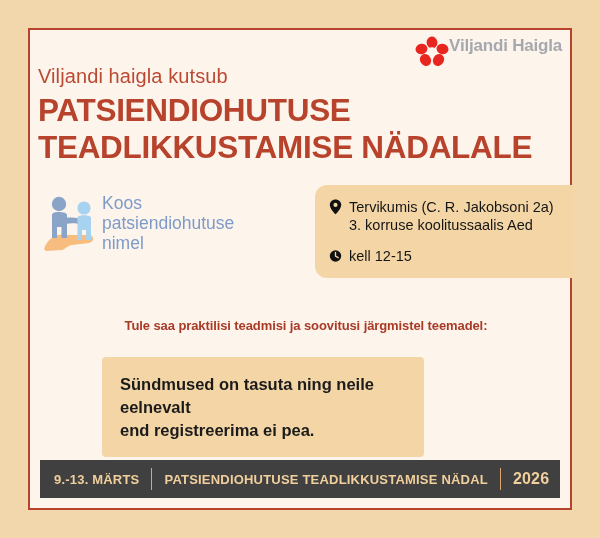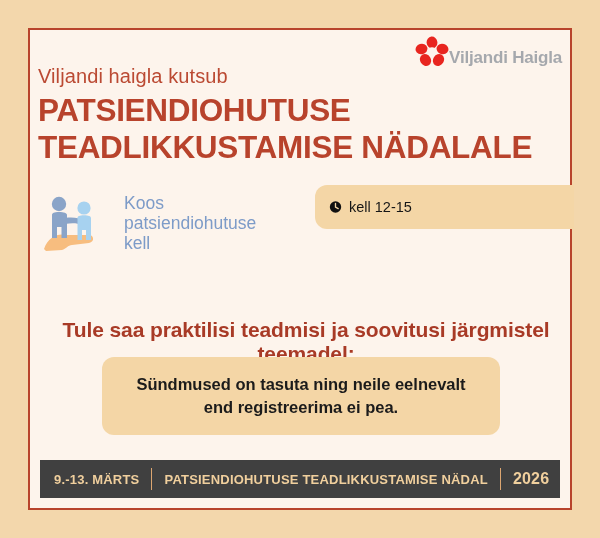--- a/index.html
+++ b/index.html
@@ -31,21 +31,21 @@
     position: relative;
     padding: 0;
   }
 
   
   .brand {
     position: absolute;
     right: 8px;
     top: 6px;
     display: flex;
-    align-items: flex-end;
+    align-items: flex-start;
   }
   .brand-mark {
     width: 34px;
     height: 32px;
     display: block;
   }
   .brand-name {
     font-size: 17px;
     font-weight: bold;
     color: #a5a8ad;
@@ -86,21 +86,21 @@
     width: 540px;
     height: 105px;
   }
 
   .campaign {
     position: absolute;
     left: 12px;
     top: 8px;
     display: flex;
     align-items: center;
-    gap: 22px;
+    gap: 0;
   }
   .campaign-mark { width: 60px; height: 62px; display:block; }
   .campaign-text {
     font-size: 17.5px;
     color: #7d9bc8;
     line-height: 1.14;
     white-space: nowrap;
   }
   .campaign-text span { display: block; }
 
@@ -132,36 +132,36 @@
   }
   .info-lines span { display: block; white-space: nowrap; }
 
   
   .promo-head {
     position: absolute;
     left: 0;
     top: 288px;
     width: 552px;
     text-align: center;
-    font-size: 21px;
+    font-size: 13px;
     font-weight: bold;
     color: #a83a26;
     letter-spacing: -0.1px;
   }
 
   .notebox {
     position: absolute;
     left: 72px;
     top: 327px;
-    width: 398px;
+    width: 322px;
     box-sizing: border-box;
     background: #f4d6a6;
-    border-radius: 12px;
+    border-radius: 4px;
     padding: 16px 18px;
-    text-align: center;
+    text-align: left;
   }
   .notebox-text {
     font-size: 16.5px;
     font-weight: bold;
     color: #1b1b1b;
     line-height: 1.38;
   }
   .notebox-text span { display: block; }
 
   
@@ -246,26 +246,36 @@
         <path d="M10 22 C10 20 12 19 17 19 C22 19 25 20 25 22 L25 45 L19.5 45 L19.5 34 L15 34 L15 45 L10 45 Z" fill="#8aa4c8"></path>
 
         <path d="M23 25 C31 24 37 25 42 27 L40 32 C35 30 30 30 23 31 Z" fill="#8aa4c8"></path>
 
         <circle cx="42" cy="15" r="6.6" fill="#a7d2f0"></circle>
         <path d="M35.5 25 C35.5 23.2 37.5 22.2 42 22.2 C46.5 22.2 49 23.2 49 25 L49 47 L44 47 L44 37 L40 37 L40 47 L35.5 47 Z" fill="#a7d2f0"></path>
       </svg>
       <div class="campaign-text">
         <span>Koos</span>
         <span>patsiendiohutuse</span>
-        <span>kell</span>
+        <span>nimel</span>
       </div>
     </div>
 
     <div class="infobox">
 
+      <div class="info-row">
+        <svg class="info-ico" viewBox="0 0 13 16">
+          <path d="M6.5 0.6 C3.2 0.6 0.8 3.0 0.8 6.1 C0.8 10.0 6.5 15.4 6.5 15.4 C6.5 15.4 12.2 10.0 12.2 6.1 C12.2 3.0 9.8 0.6 6.5 0.6 Z" fill="#111111"></path>
+          <circle cx="6.5" cy="5.9" r="2.05" fill="#f4d6a6"></circle>
+        </svg>
+        <div class="info-lines">
+          <span>Tervikumis (C. R. Jakobsoni 2a)</span>
+          <span>3. korruse koolitussaalis Aed</span>
+        </div>
+      </div>
 
       <div class="info-row">
         <svg class="info-ico" viewBox="0 0 13 16">
           <circle cx="6.5" cy="8" r="5.7" fill="#111111"></circle>
           <path d="M6.5 4.4 L6.5 8.2 L9.2 9.6" stroke="#f4d6a6" stroke-width="1.35" fill="none" stroke-linecap="round"></path>
         </svg>
         <div class="info-lines">
           <span>kell 12-15</span>
         </div>
       </div>

